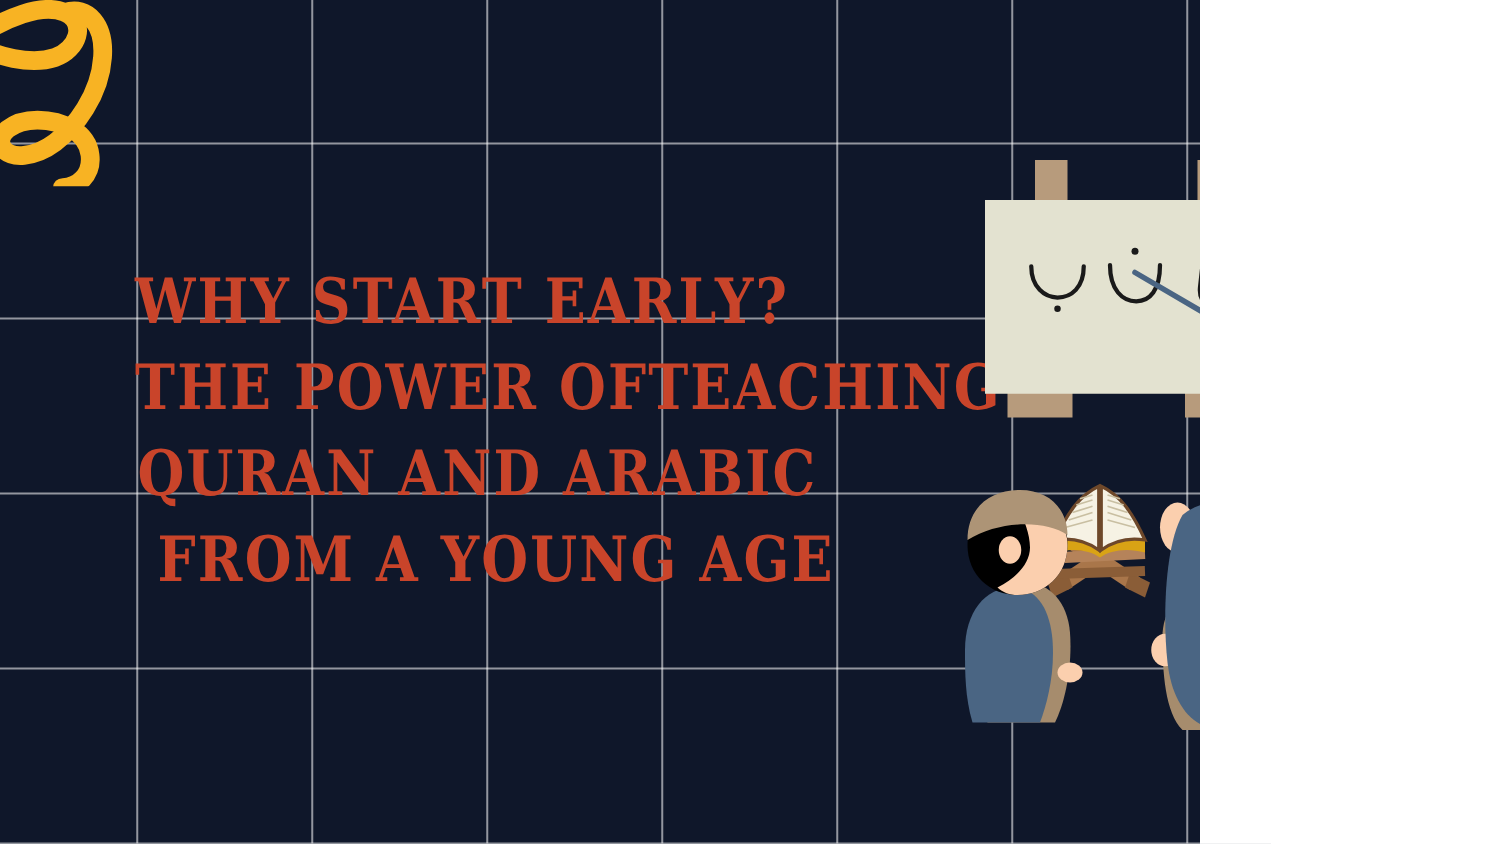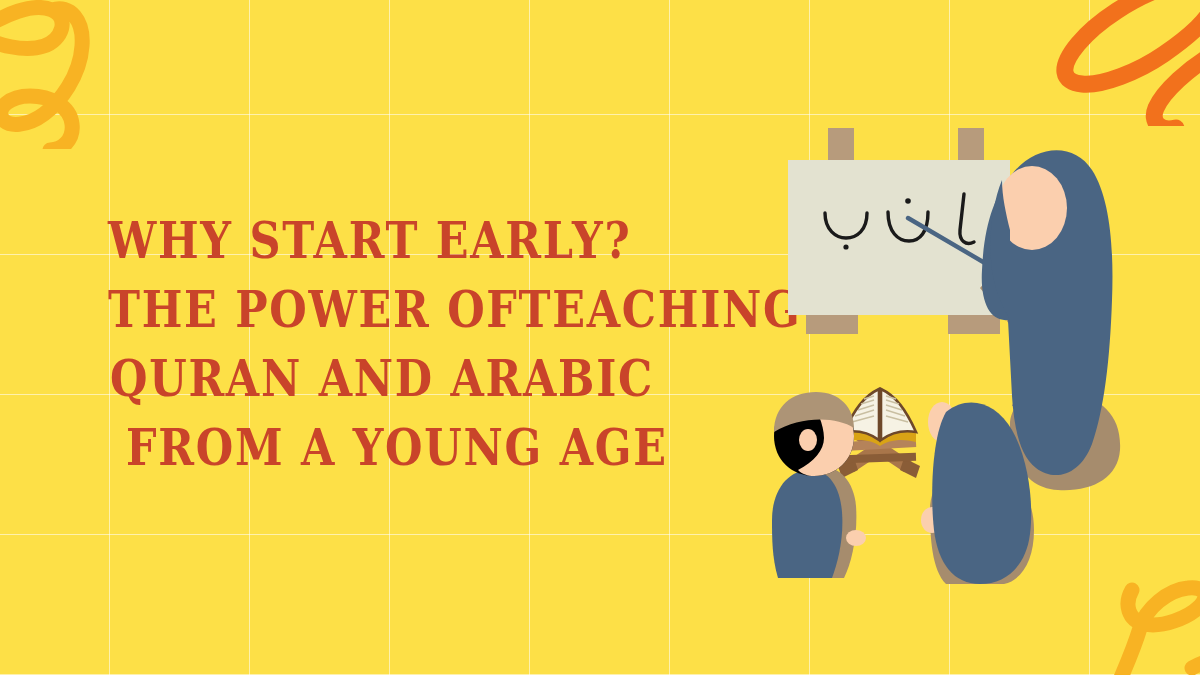--- a/index.html
+++ b/index.html
@@ -2,24 +2,24 @@
 <html><head>
 <meta charset="utf-8">
 <style>
   html, body {
     margin: 0;
     padding: 0;
     background: #ffffff;
   }
   #slide {
     position: relative;
-    width: 1200px;
+    width: 960px;
     height: 675px;
     overflow: hidden;
-    background: #fde047;
+    background: #0f172a;
     font-family: "Liberation Serif", serif;
   }
   
   #grid {
     position: absolute;
     inset: 0;
     background-image:
       linear-gradient(to right, rgba(255,255,255,0.55) 1.5px, transparent 1.5px),
       linear-gradient(to bottom, rgba(255,255,255,0.55) 1.5px, transparent 1.5px);
     background-size: 140px 140px;

